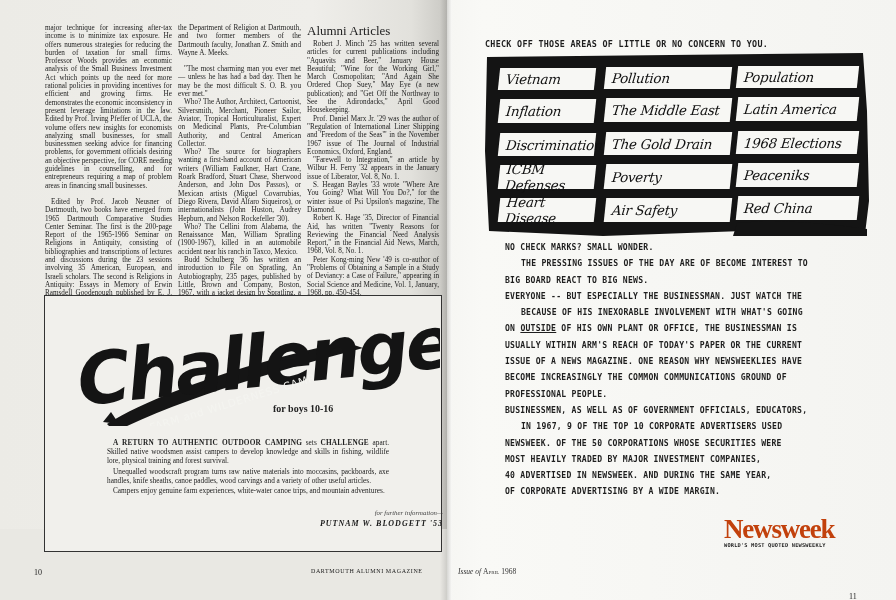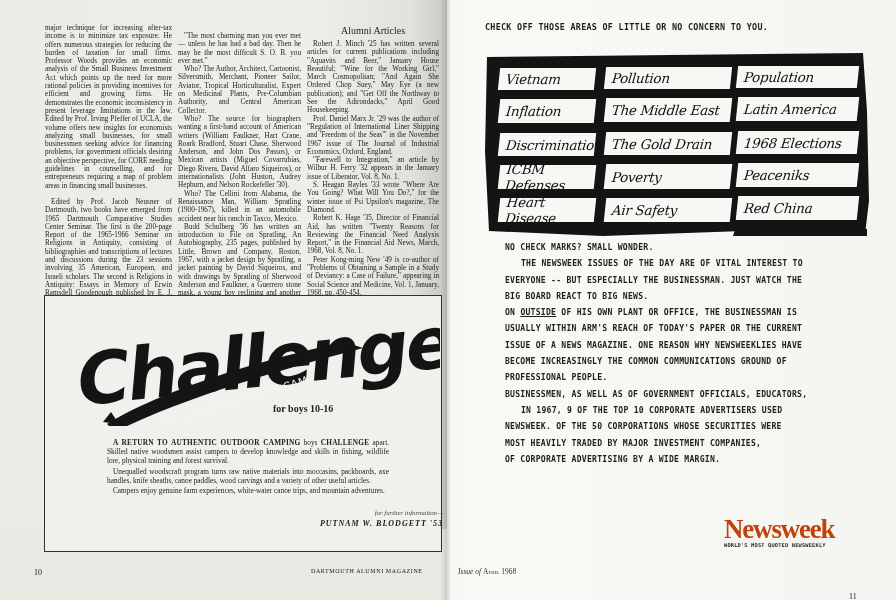--- a/index.html
+++ b/index.html
@@ -15,41 +15,41 @@
     background: linear-gradient(to right, rgba(0,0,0,0) 0%, rgba(0,0,0,0.12) 60%, rgba(255,255,255,0.4) 100%); }
 
   
   .col { position: absolute; font-size: 7.2px; line-height: 8.3px; text-align: justify; color: #222; }
   .col p { margin: 0; text-indent: 6px; }
   .col p.noindent { text-indent: 0; }
   .col .gap { height: 8px; }
   .col1 { left: 45px; top: 24px; width: 127px; }
   .col2 { left: 178px; top: 24px; width: 123px; }
   .col3 { left: 307px; top: 24px; width: 132px; }
-  .col3 h2 { font-size: 10px; font-weight: normal; text-align: center; line-height: 14px; margin-bottom: 2px; text-indent: 0; }
+  .col3 h2 { font-size: 13px; font-weight: normal; line-height: 14px; margin-bottom: 2px; text-indent: 0; }
 
   
   .ad-box { position: absolute; left: 44px; top: 295px; width: 398px; height: 257px;
     border: 1.5px solid #333; background: #f1f0ec; }
   .challenge-logo { position: absolute; left: 0; top: 0; width: 395px; height: 130px; }
   .ad-tag { position: absolute; left: 228px; top: 107px; font-size: 10px; font-weight: bold; color: #222; }
   .ad-body { position: absolute; left: 62px; top: 142px; width: 282px; font-size: 7.3px; line-height: 9.2px; text-align: justify; color: #222; }
   .ad-body p { text-indent: 6px; margin-bottom: 1px; }
   .ad-body b { font-weight: bold; letter-spacing: 0.2px; }
   .ad-contact { position: absolute; left: 0; top: 212px; width: 398px; text-align: right; font-style: italic; }
   .ad-contact .l1 { font-size: 6.8px; color: #444; line-height: 10px; }
   .ad-contact .l2 { font-size: 8px; font-weight: bold; letter-spacing: 1px; line-height: 11px; }
   .ad-contact .l3 { font-size: 7.5px; font-weight: bold; line-height: 10px; }
 
   .folio-left-num { position: absolute; left: 34px; top: 568px; font-size: 8px; }
   .folio-left-mag { position: absolute; left: 311px; top: 568px; font-size: 6px; letter-spacing: 0.6px; }
 
   
   .mono { font-family: "DejaVu Sans Mono", "Liberation Mono", monospace; font-weight: bold; color: #1e1e1e; }
-  .headline { position: absolute; left: 485px; top: 22px; font-size: 8.4px; letter-spacing: 0.3px; }
+  .headline { position: absolute; left: 485px; top: 39px; font-size: 8.4px; letter-spacing: 0.3px; }
 
   .issues-board { position: absolute; left: 483px; top: 51px; width: 386px; height: 185px; }
   .issues-board svg { position: absolute; left: 0; top: 0; }
   .issue-tag { position: absolute; background: #f7f7f4; display: flex; align-items: center; padding-left: 7px;
     font-family: "DejaVu Serif", "Liberation Serif", serif; font-style: italic; font-size: 13.5px; color: #111;
     letter-spacing: -0.3px; transform: skewX(-6deg); }
 
   .body-copy { position: absolute; left: 505px; top: 239px; width: 350px; font-size: 8.1px; line-height: 16.3px; letter-spacing: 0.25px; }
   .body-copy .line { white-space: nowrap; display: block; }
   .body-copy .ind { padding-left: 16px; }
@@ -70,20 +70,21 @@
 
   <div class="page-left">
 
     <div class="col col1">
       <p class="noindent">major technique for increasing after-tax income is to minimize tax exposure. He offers numerous strategies for reducing the burden of taxation for small firms. Professor Woods provides an economic analysis of the Small Business Investment Act which points up the need for more rational policies in providing incentives for efficient and growing firms. He demonstrates the economic inconsistency in present leverage limitations in the law. Edited by Prof. Irving Pfeffer of UCLA, the volume offers new insights for economists analyzing small businesses, for small businessmen seeking advice for financing problems, for government officials desiring an objective perspective, for CORE needing guidelines in counselling, and for entrepreneurs requiring a map of problem areas in financing small businesses.</p>
       <div class="gap"></div>
       <p>Edited by Prof. Jacob Neusner of Dartmouth, two books have emerged from 1965 Dartmouth Comparative Studies Center Seminar. The first is the 200-page Report of the 1965-1966 Seminar on Religions in Antiquity, consisting of bibliographies and transcriptions of lectures and discussions during the 23 sessions involving 35 American, European, and Israeli scholars. The second is Religions in Antiquity: Essays in Memory of Erwin Ramsdell Goodenough published by E. J. Brill, Leiden, Holland, in Supplements to Numen, Journal of the International Association of the History of Religions. The 700-page volume contains essays on the history of religions in the ancient Middle East, religious symbolism, and biblical studies. Besides Mr. Neusner, authors include Robin J. Scroggs, Chairman of</p>
     </div>
 
     <div class="col col2">
+      <p class="noindent">the Department of Religion at Dartmouth, and two former members of the Dartmouth faculty, Jonathan Z. Smith and Wayne A. Meeks.</p>
       <div class="gap"></div>
       <p>"The most charming man you ever met — unless he has had a bad day. Then he may be the most difficult S. O. B. you ever met."</p>
       <p>Who? The Author, Architect, Cartoonist, Silversmith, Merchant, Pioneer Sailor, Aviator, Tropical Horticulturalist, Expert on Medicinal Plants, Pre-Columbian Authority, and Central American Collector.</p>
       <p>Who? The source for biographers wanting a first-hand account of American writers (William Faulkner, Hart Crane, Roark Bradford, Stuart Chase, Sherwood Anderson, and John Dos Passos), or Mexican artists (Miguel Covarrubias, Diego Rivera, David Alfaro Siqueiros), or internationalists (John Huston, Audrey Hepburn, and Nelson Rockefeller '30).</p>
       <p>Who? The Cellini from Alabama, the Renaissance Man, William Spratling (1900-1967), killed in an automobile accident near his ranch in Taxco, Mexico.</p>
       <p>Budd Schulberg '36 has written an introduction to File on Spratling, An Autobiography, 235 pages, published by Little, Brown and Company, Boston, 1967, with a jacket design by Spratling, a jacket painting by David Siqueiros, and with drawings by Spratling of Sherwood Anderson and Faulkner, a Guerrero stone mask, a young boy reclining and another with a mask, a silversmith, a Mexican woman, and a landscape of Cuernavaca.</p>
     </div>
 
     <div class="col col3">
       <h2>Alumni Articles</h2>
@@ -103,21 +104,21 @@
         <path d="M62 128 C120 92, 230 60, 300 46 L318 52 C250 70, 140 100, 70 136 Z" fill="#151515"></path>
         <path d="M58 126 L66 116 L74 128 Z" fill="#151515"></path>
 
         <text x="32" y="92" font-family="DejaVu Sans, sans-serif" font-weight="bold" font-style="italic" font-size="72" fill="#141414" letter-spacing="-3" transform="rotate(-6 200 70)">Challenge</text>
 
         <text x="98" y="118" font-family="DejaVu Sans, sans-serif" font-size="10.5" fill="#f4f4f0" letter-spacing="0.6" transform="rotate(-17 160 100)">FARM and WILDERNESS CAMP</text>
       </svg>
       <div class="ad-tag">for boys 10-16</div>
 
       <div class="ad-body">
-        <p><b>A RETURN TO AUTHENTIC OUTDOOR CAMPING</b><span> boys </span><b>CHALLENGE</b><span> apart. Skilled native woodsmen assist campers to develop knowledge and skills in fishing, wildlife lore, physical training and forest survival.</span></p>
+        <p><b>A RETURN TO AUTHENTIC OUTDOOR CAMPING</b><span> sets </span><b>CHALLENGE</b><span> apart. Skilled native woodsmen assist campers to develop knowledge and skills in fishing, wildlife lore, physical training and forest survival.</span></p>
         <p>Unequalled woodscraft program turns raw native materials into moccasins, packboards, axe handles, knife sheaths, canoe paddles, wood carvings and a variety of other useful articles.</p>
         <p>Campers enjoy genuine farm experiences, white-water canoe trips, and mountain adventures.</p>
       </div>
 
       <div class="ad-contact">
         <div class="l1">for further information—</div>
         <div class="l2">PUTNAM W. BLODGETT '53</div>
       </div>
     </div>
 
@@ -154,32 +155,34 @@
   <div class="issue-tag" style="left:122px;top:113px;width:126px;height:25px;">Poverty</div>
   <div class="issue-tag" style="left:254px;top:112px;width:121px;height:24px;">Peaceniks</div>
 
   <div class="issue-tag" style="left:16px;top:147px;width:96px;height:24px;">Heart Disease</div>
   <div class="issue-tag" style="left:122px;top:147px;width:126px;height:24px;">Air Safety</div>
   <div class="issue-tag" style="left:254px;top:145px;width:121px;height:24px;">Red China</div>
 </div>
 
 <div class="body-copy mono">
   <span class="line">NO CHECK MARKS?  SMALL WONDER.</span>
-  <span class="line ind">THE NEWSWEEK ISSUES OF THE DAY ARE OF VITAL INTEREST TO</span>
+  <span class="line ind">THE PRESSING ISSUES OF THE DAY ARE OF BECOME INTEREST TO</span>
+  <span class="line">BIG BOARD REACT TO BIG NEWS.</span>
   <span class="line">EVERYONE -- BUT ESPECIALLY THE BUSINESSMAN.  JUST WATCH THE</span>
-  <span class="line">BIG BOARD REACT TO BIG NEWS.</span>
+  <span class="line ind">BECAUSE OF HIS INEXORABLE INVOLVEMENT WITH WHAT'S GOING</span>
   <span class="line"><span>ON </span><u>OUTSIDE</u><span> OF HIS OWN PLANT OR OFFICE, THE BUSINESSMAN IS</span></span>
   <span class="line">USUALLY WITHIN ARM'S REACH OF TODAY'S PAPER OR THE CURRENT</span>
   <span class="line">ISSUE OF A NEWS MAGAZINE.  ONE REASON WHY NEWSWEEKLIES HAVE</span>
   <span class="line">BECOME INCREASINGLY THE COMMON COMMUNICATIONS GROUND OF</span>
   <span class="line">PROFESSIONAL PEOPLE.</span>
   <span class="line">BUSINESSMEN, AS WELL AS OF GOVERNMENT OFFICIALS, EDUCATORS,</span>
   <span class="line ind">IN 1967, 9 OF THE TOP 10 CORPORATE ADVERTISERS USED</span>
   <span class="line">NEWSWEEK.  OF THE 50 CORPORATIONS WHOSE SECURITIES WERE</span>
   <span class="line">MOST HEAVILY TRADED BY MAJOR INVESTMENT COMPANIES,</span>
+  <span class="line">40 ADVERTISED IN NEWSWEEK.  AND DURING THE SAME YEAR,</span>
   <span class="line">OF CORPORATE ADVERTISING BY A WIDE MARGIN.</span>
 </div>
 
 <div class="nw-logo">Newsweek</div>
 <div class="nw-tagline mono">WORLD'S MOST QUOTED NEWSWEEKLY</div>
 
 <div class="folio-right-issue"><i>Issue of</i> <span class="sc">April 1968</span></div>
 <div class="folio-right-num">11</div>
 
 </body></html>

